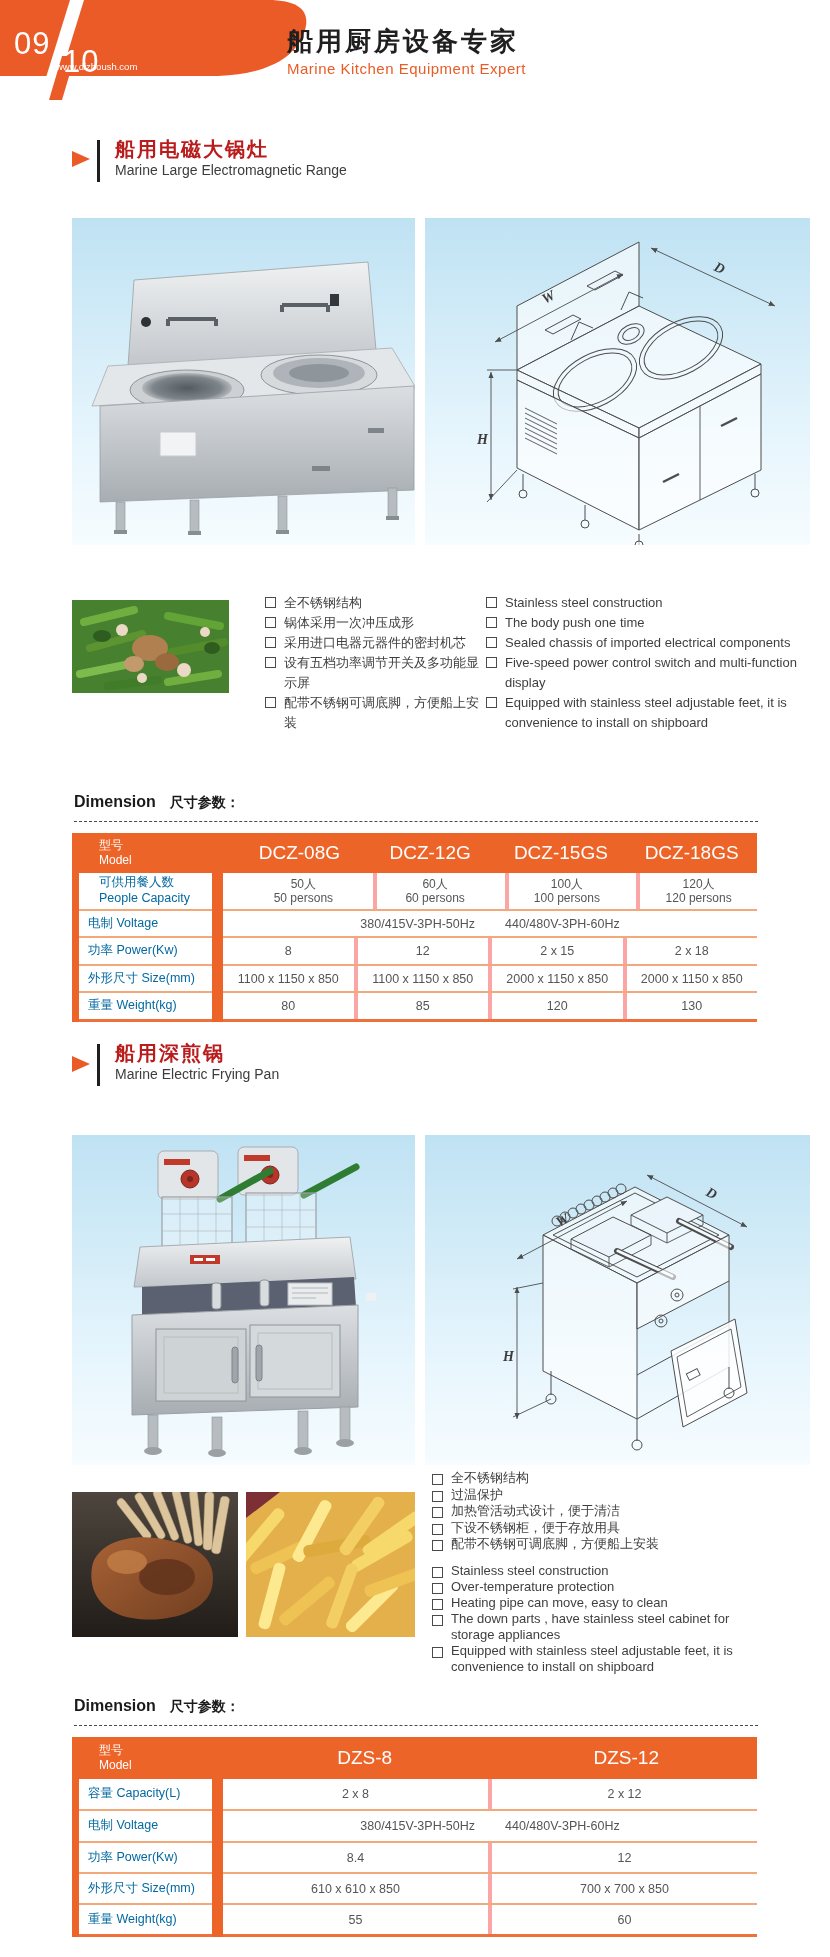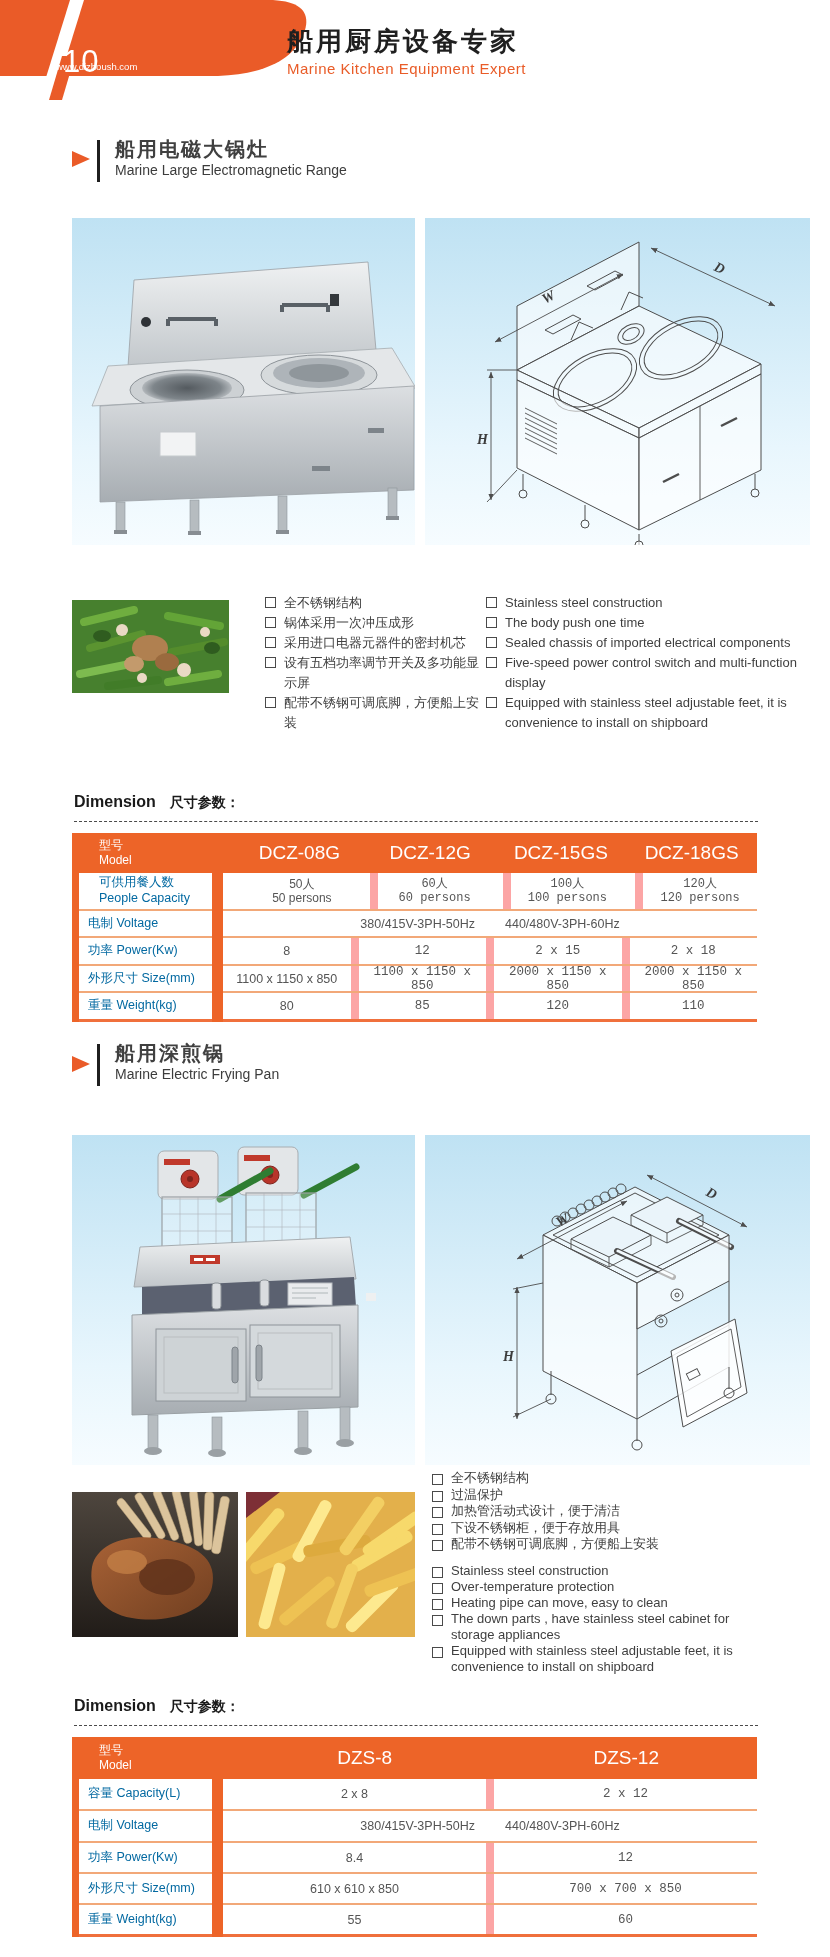--- a/index.html
+++ b/index.html
@@ -2,30 +2,30 @@
 <html><head>
 <meta charset="utf-8">
 <style>
   html,body{margin:0;padding:0;background:#ffffff;}
   #page{position:relative;width:830px;height:1957px;background:#fff;overflow:hidden;
         font-family:"Liberation Sans","DejaVu Sans",sans-serif;color:#222;}
   .abs{position:absolute;}
 
   
   .pgnum{position:absolute;color:#fff;font-size:31px;font-weight:400;letter-spacing:1px;}
-  .p09{left:14px;top:26px;margin-top:44px;}
+  .p09{left:14px;top:26px;}
   .p10{left:63px;top:44px;}
   .site{position:absolute;left:56px;top:61px;color:#fff;font-size:9.5px;}
   .htitle{position:absolute;left:287px;top:24px;font-size:26px;font-weight:bold;color:#1f1f1f;letter-spacing:3px;}
   .hsub{position:absolute;left:287px;top:60px;font-size:15px;color:#e95c28;letter-spacing:.5px;}
 
   
   .tri{position:absolute;width:0;height:0;border-left:18px solid #ea5b28;border-top:8px solid transparent;border-bottom:8px solid transparent;}
   .vbar{position:absolute;width:3px;height:42px;background:#1f1f1f;}
-  .sec-cn{position:absolute;font-size:20px;font-weight:bold;color:#404040;letter-spacing:2px;}
+  .sec-cn{position:absolute;font-size:20px;font-weight:bold;color:#b91c1c;letter-spacing:2px;}
   .sec-en{position:absolute;font-size:14px;color:#3c3c3c;}
 
   
   .panel{position:absolute;background:linear-gradient(#bfe2f3,#e8f6fd 70%,#f6fcff);}
   .panel svg{display:block;}
 
   
   .feats{position:absolute;}
   .feat{display:flex;align-items:flex-start;font-size:13px;color:#3f3f3f;}
   .feats.s1 .feat{line-height:20px;}
@@ -45,21 +45,21 @@
   .tbl::after{content:"";position:absolute;left:140px;top:0;bottom:-3px;width:11px;background:#ed6428;z-index:6;}
   .trow{display:flex;align-items:stretch;background:#fff;}
   .trow.head{background:#ed6428;color:#fff;}
   .trow.body + .trow.body{border-top:2px solid #f2a878;}
   .lcell{flex:0 0 151px;box-sizing:border-box;padding-left:16px;display:flex;flex-direction:column;justify-content:center;
          font-size:12.5px;color:#0369a1;line-height:1.25;}
   .trow.head .lcell{color:#fff;font-size:12px;}
   .dcell{flex:1 1 0;display:flex;align-items:center;justify-content:center;text-align:center;
          font-size:12.5px;color:#555;}
   .trow.head .dcell{color:#fff;font-size:19px;}
-  .trow.body .dcell + .dcell{border-left:8px solid #fca5a5;font-family:Liberation Mono, monospace;}
+  .trow.body .dcell + .dcell{border-left:4px solid #fca5a5;}
   .dcell.merged{flex:1 1 0;gap:30px;}
   .dcell.merged span{white-space:nowrap;}
   .pl{white-space:pre-line;margin-left:11px;}
   .sm{font-size:12px;line-height:1.2;}
 
   .lbl{font:italic bold 14px "Liberation Serif","DejaVu Serif",serif;fill:#3c3c3c;}
 </style>
 </head>
 <body>
 
@@ -300,21 +300,21 @@
       <div class="dcell">1100 x 1150 x 850</div>
       <div class="dcell">1100 x 1150 x 850</div>
       <div class="dcell">2000 x 1150 x 850</div>
       <div class="dcell">2000 x 1150 x 850</div>
     </div>
     <div class="trow body" style="height:26px">
       <div class="lcell">重量 Weight(kg)</div>
       <div class="dcell">80</div>
       <div class="dcell">85</div>
       <div class="dcell">120</div>
-      <div class="dcell">110</div>
+      <div class="dcell">130</div>
     </div>
   </div>
 
   <span class="tri" style="left:72px;top:1056px"></span>
   <span class="vbar" style="left:97px;top:1044px"></span>
   <div class="sec-cn" style="left:115px;top:1040px">船用深煎锅</div>
   <div class="sec-en" style="left:115px;top:1066px">Marine Electric Frying Pan</div>
 
   <div class="panel" style="left:72px;top:1135px;width:343px;height:330px">
     <svg width="343" height="330" viewBox="0 0 343 330">

